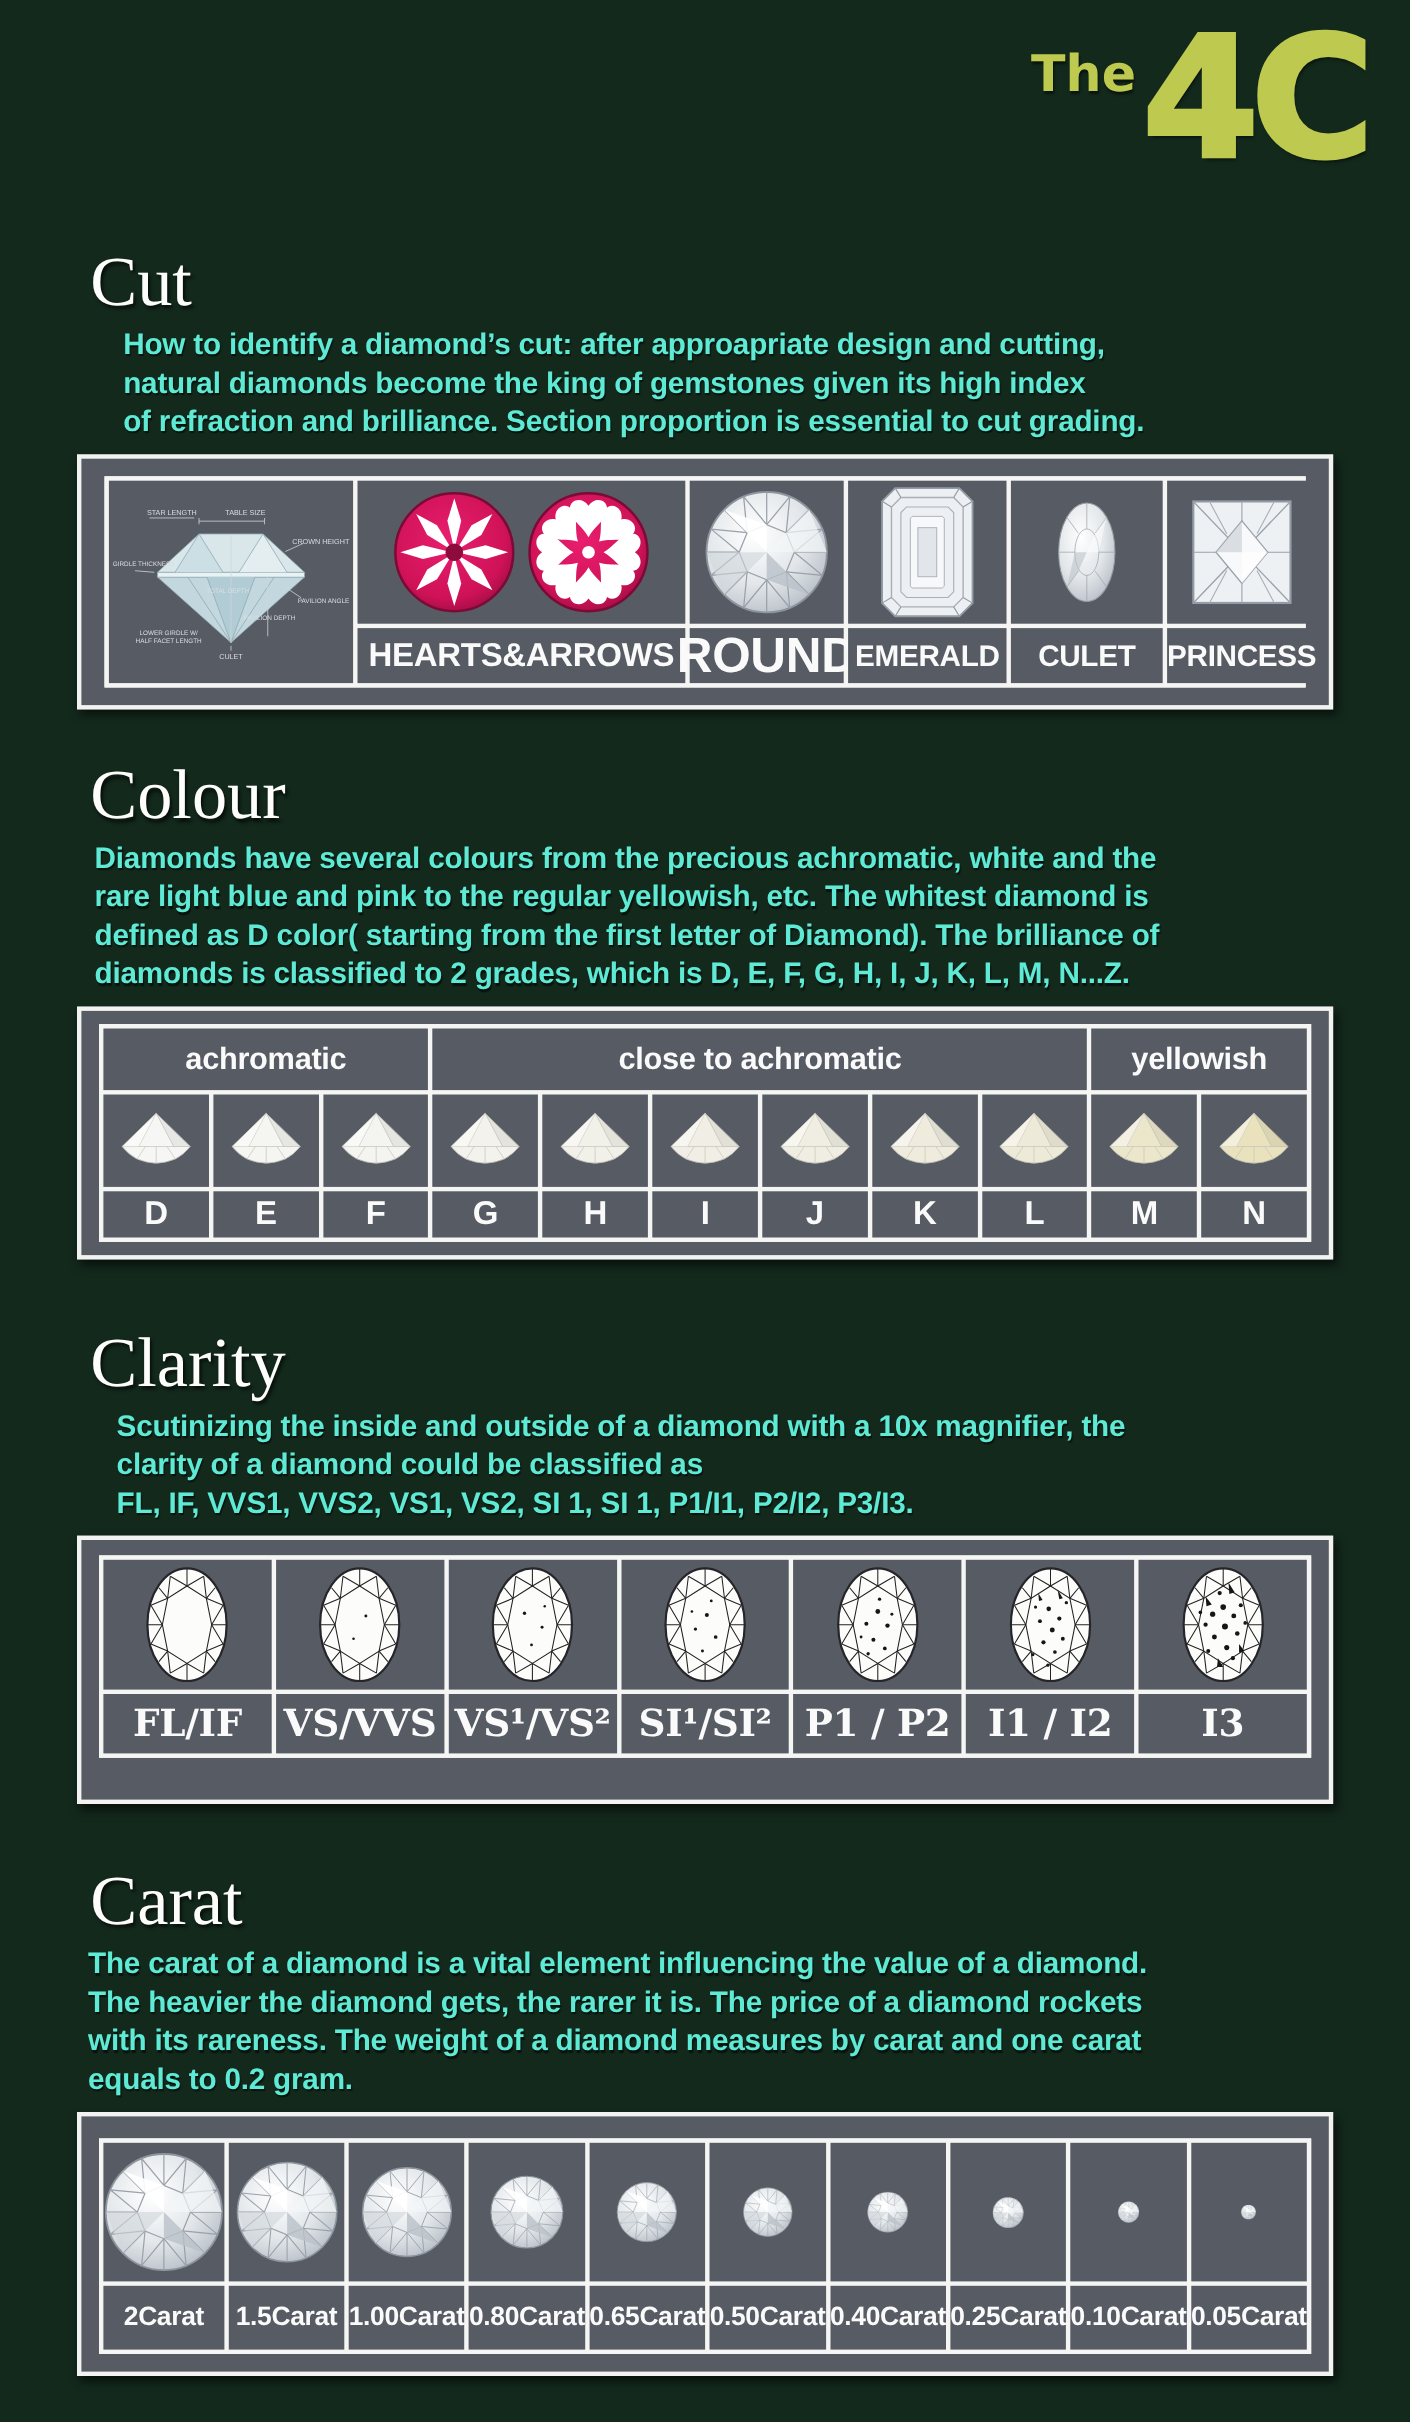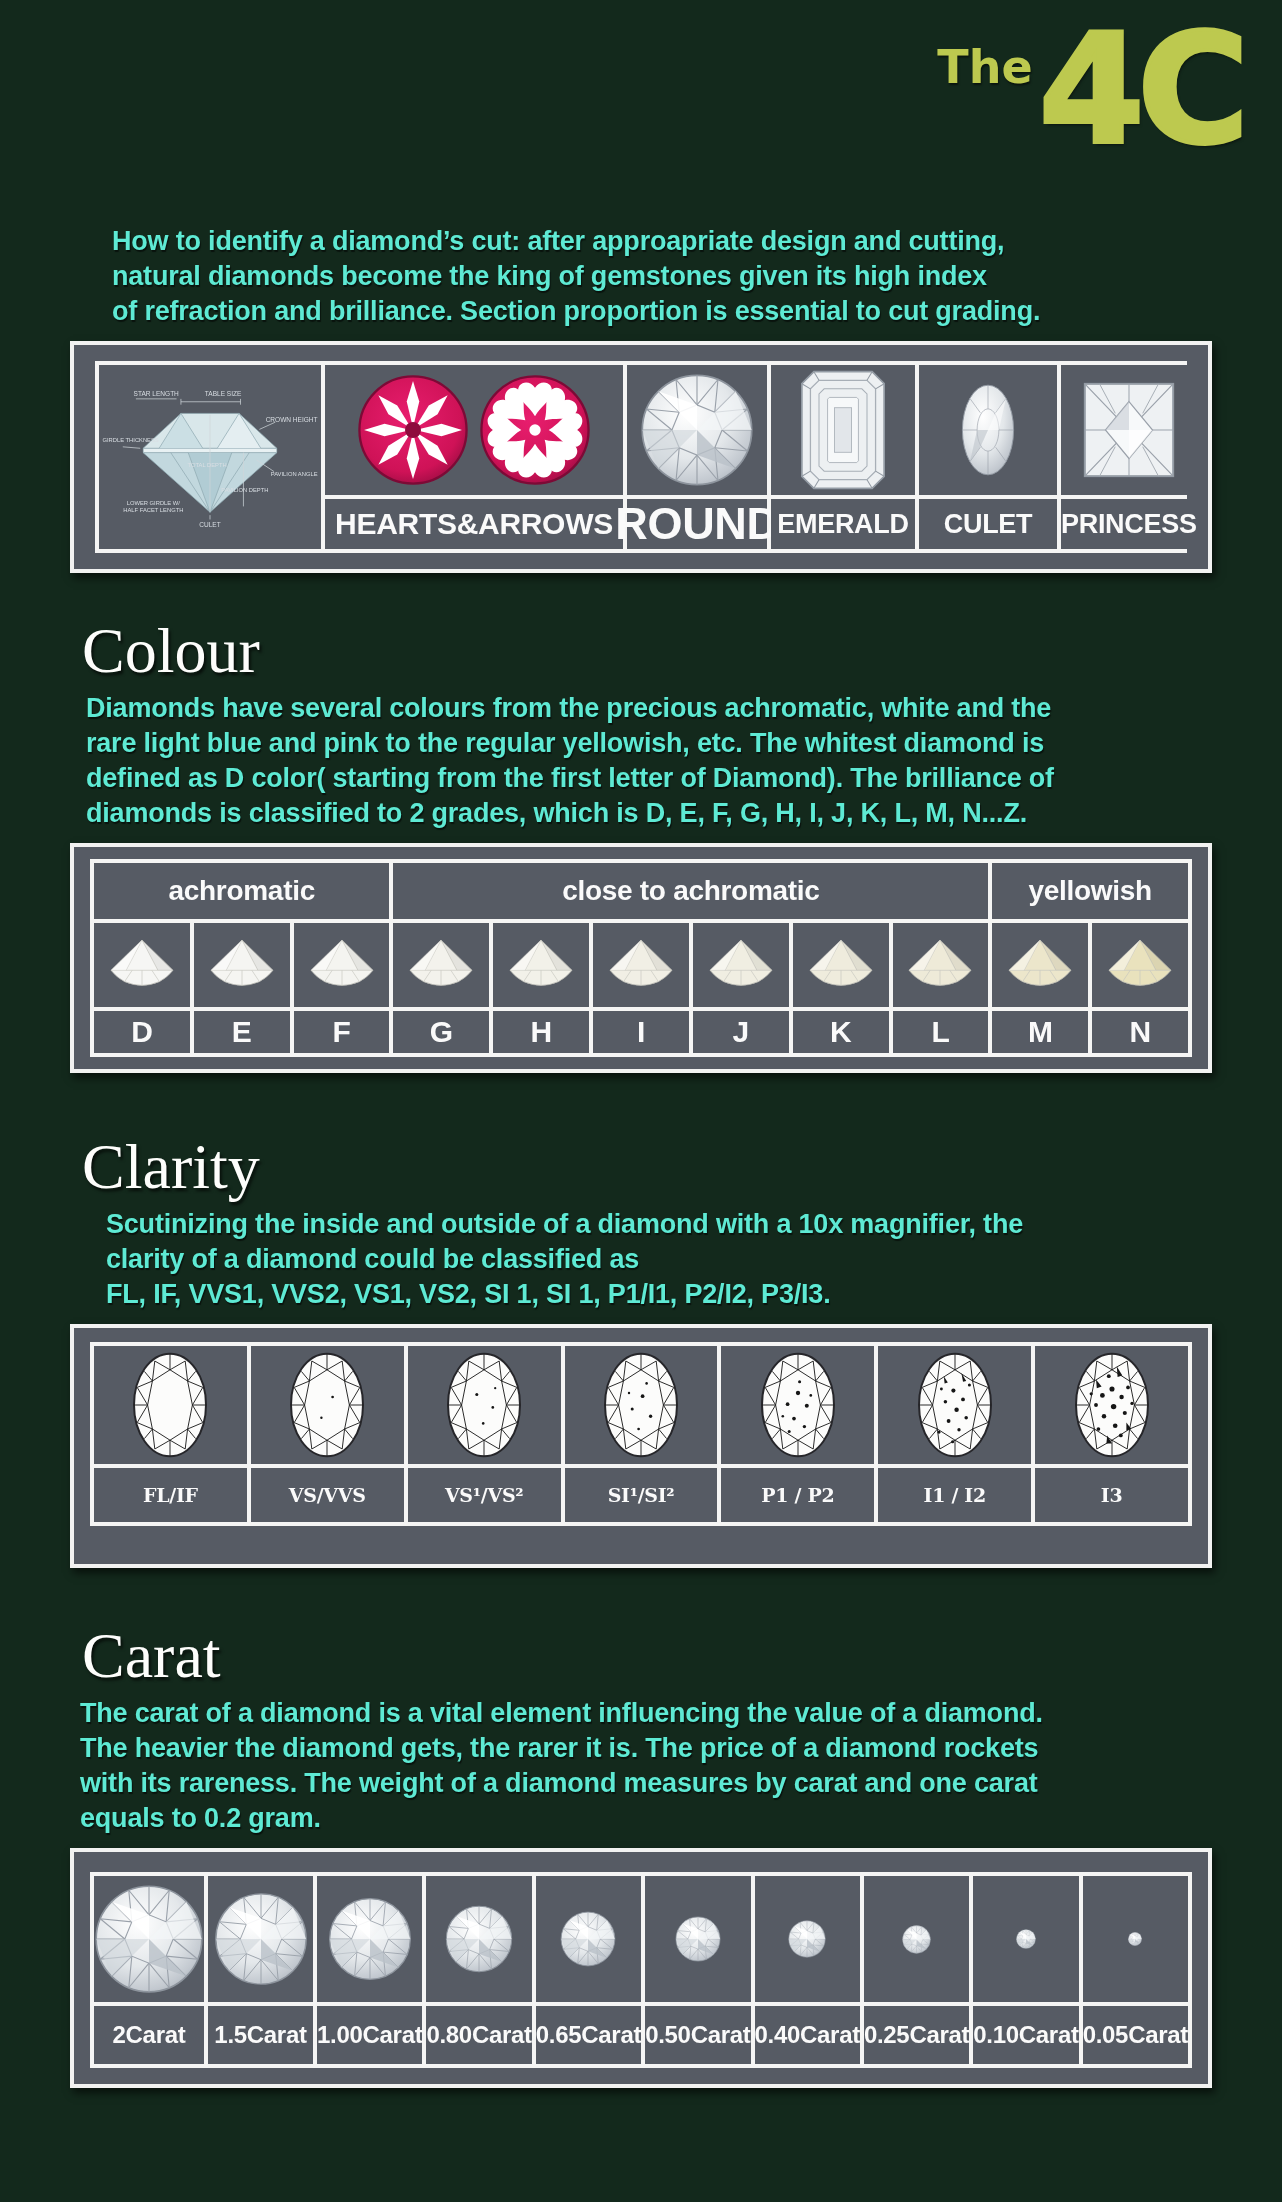--- a/index.html
+++ b/index.html
@@ -40,21 +40,21 @@
   .lbl-md{font-size:30px;}
   .colour-panel{padding:12px 16px;}
   .colour-grid{grid-template-columns:repeat(11,1fr);grid-template-rows:56px 84px 42px;}
   .span3{grid-column:span 3;}
   .span6{grid-column:span 6;}
   .span2{grid-column:span 2;}
   .grp{font-size:28px;}
   .letter{font-size:30px;}
   .clarity-panel{padding:14px 16px 38px;}
   .clarity-grid{grid-template-columns:repeat(7,1fr);grid-template-rows:118px 54px;}
-  .clarity-lbl{font-family:"DejaVu Serif","Liberation Serif",serif;font-size:19px;}
+  .clarity-lbl{font-family:"DejaVu Serif","Liberation Serif",serif;font-size:34px;}
   .carat-panel{padding:20px 16px 16px;}
   .carat-grid{grid-template-columns:repeat(10,1fr);grid-template-rows:126px 58px;}
   .carat-lbl{font-size:24px;}
   .inclusions{fill:#161616;stroke:none;}
   svg{display:block;}
 </style>
 </head>
 <body>
 
 <svg width="0" height="0" style="position:absolute" aria-hidden="true">
@@ -162,20 +162,21 @@
 </svg>
 
 <div class="page">
 
   <div class="logo">
     <span class="the">The</span>
     <span class="fourc">4C</span>
   </div>
 
   <div class="sec-cut">
+    <h2>Cut</h2>
     <div class="para">
       <div>How to identify a diamond’s cut: after approapriate design and cutting,</div>
       <div>natural diamonds become the king of gemstones given its high index</div>
       <div>of refraction and brilliance. Section proportion is essential to cut grading.</div>
     </div>
     <div class="panel cut-panel">
       <div class="grid cut-grid">
         <div class="cell diagram-cell">
           <svg width="218" height="158" viewBox="0 0 300 200">
             <polygon points="110,40 190,40 242,88 58,88" fill="#d9e7ea" stroke="#8fa9b2" stroke-width="1"></polygon>

